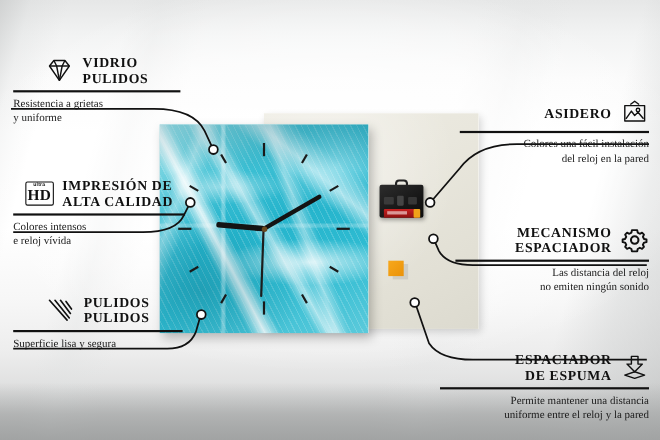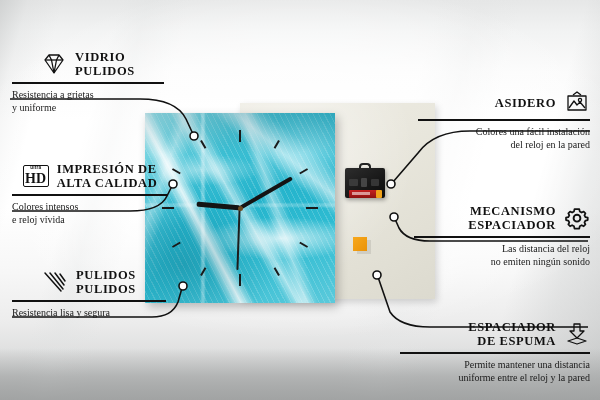--- a/index.html
+++ b/index.html
@@ -321,21 +321,21 @@
             <path d="M18,4 L23,11"></path>
         </g>
       </svg>
       <div class="titles">
         <span>PULIDOS</span>
         <span>PULIDOS</span>
       </div>
     </div>
     <div class="rule"></div>
     <div class="desc">
-      <div>Resistencia lisa y segura</div>
+      <div>Superficie lisa y segura</div>
     </div>
   </div>
 
   <div class="feat right" style="right:10px; top:50px; width:172px;">
     <div class="head">
       <div class="titles">
         <span>ASIDERO</span>
       </div>
       <svg class="icon" viewBox="0 0 26 24">
         <g fill="none" stroke="#111" stroke-width="1.3" stroke-linejoin="round">

